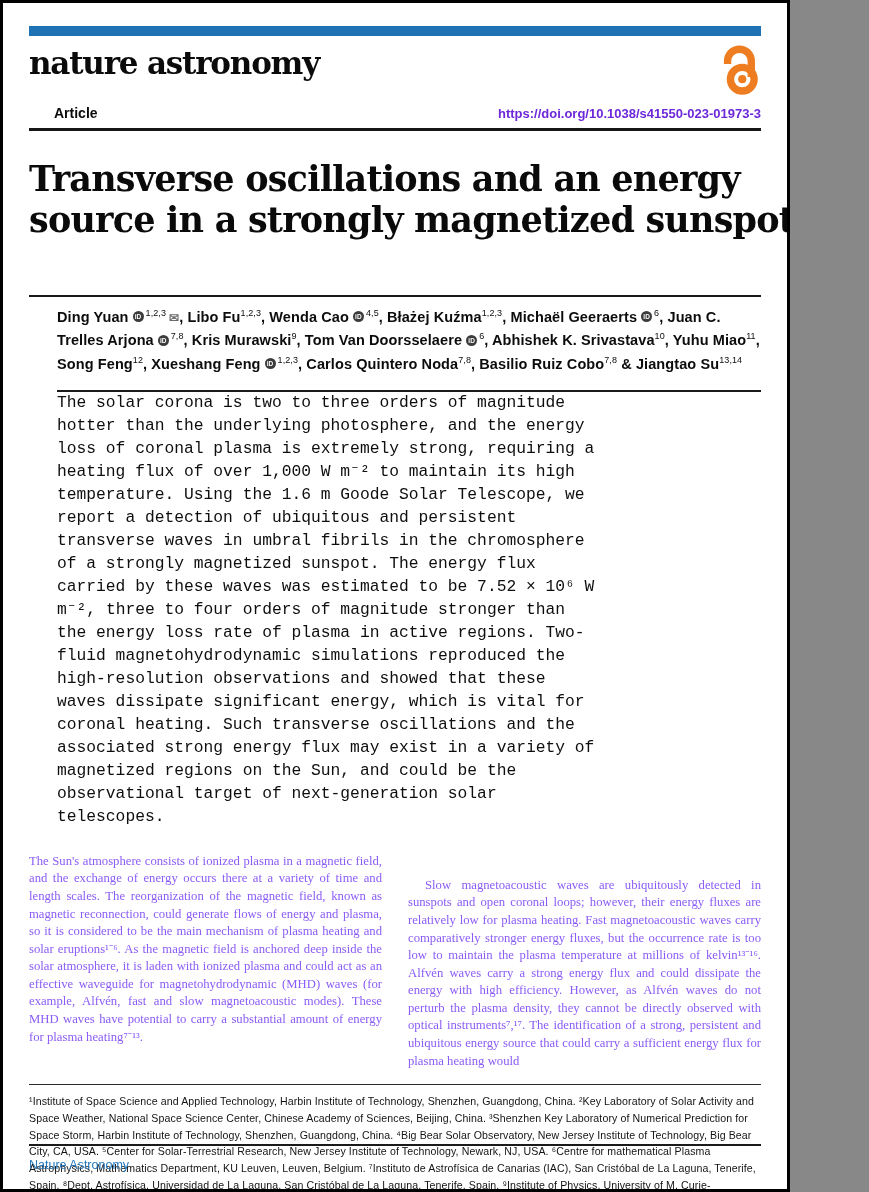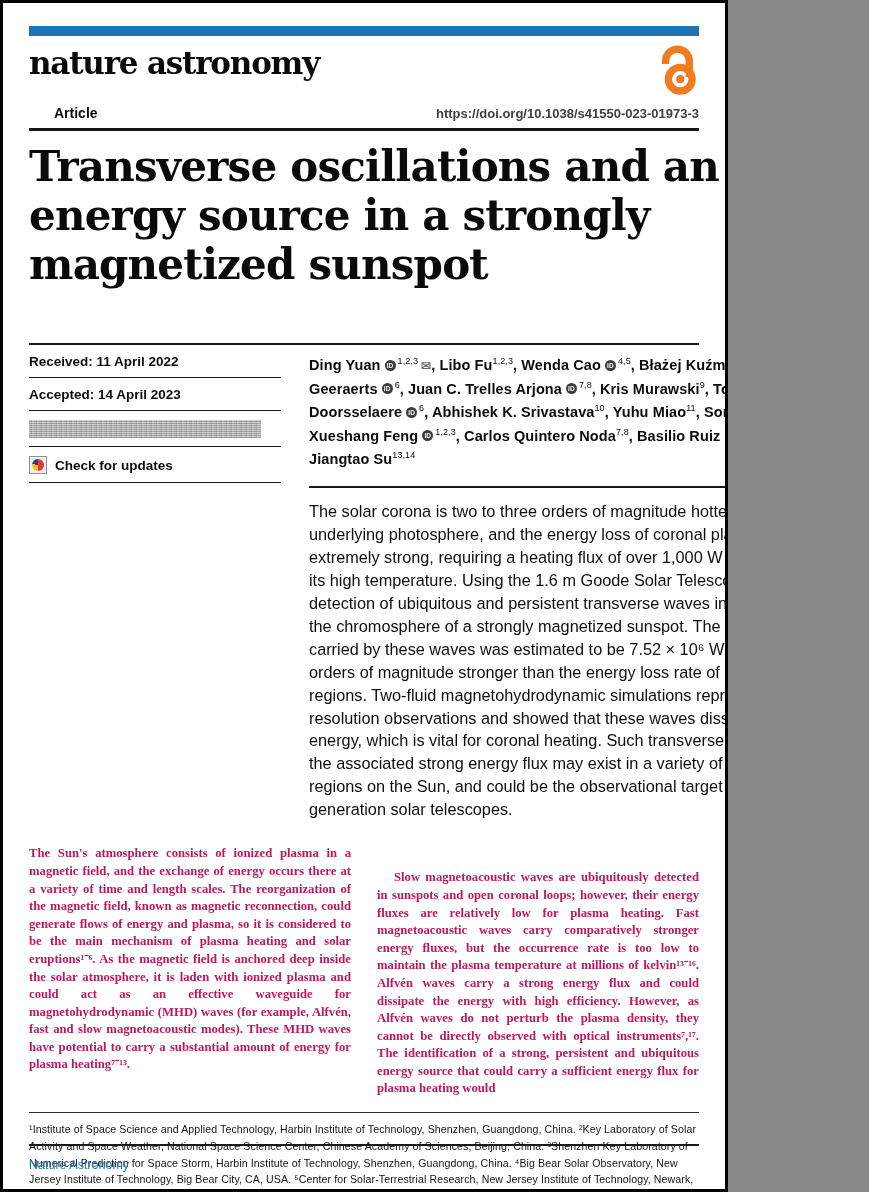--- a/index.html
+++ b/index.html
@@ -1,37 +1,37 @@
 <!DOCTYPE html>
 <html><head>
 <meta charset="utf-8">
 <style>
   * { margin:0; padding:0; box-sizing:border-box; }
   html,body { background:#888; }
   .page {
-    width:728px; height:1192px; background:#fff; position:relative;
+    width:790px; height:1192px; background:#fff; position:relative;
     border:3px solid #000; padding:0 26px; overflow:hidden;
     font-family:"Liberation Sans", sans-serif; color:#111;
   }
   
   .topbar { margin-top:23px; height:10px; background:#1f72b4; }
   .journal-wordmark {
     margin-top:9px; font-family:"DejaVu Serif", serif; font-weight:700;
     font-size:31px; letter-spacing:-1.2px; color:#0b0b0b;
   }
   .oa-logo { position:absolute; top:40px; right:22px; width:50px; height:52px; }
   .article-row {
     margin-top:24px; display:flex; justify-content:space-between; align-items:flex-end;margin-left:25px;
   }
   .article-type { font-size:14px; font-weight:700; color:#0b0b0b; }
-  .doi-link { font-size:13px; font-weight:700; color:#404040; text-decoration:none; }
+  .doi-link { font-size:13px; font-weight:700; color:#6d28d9; text-decoration:none; }
   .rule-thick { margin-top:7px; border-top:3px solid #161616; }
   .page-title {
-    margin-top:11px; font-family:"DejaVu Serif", serif; font-weight:700;
-    font-size:42px; line-height:1.17; letter-spacing:-0.8px; color:#0a0a0a; width:812px;
+    margin-top:28px; font-family:"DejaVu Serif", serif; font-weight:700;
+    font-size:35px; line-height:1.17; letter-spacing:-0.8px; color:#0a0a0a; width:812px;
   }
   
   .meta { margin-top:54px; border-top:2px solid #1a1a1a; display:flex; }
   .side { width:252px; flex:none; }
   .side-row {
     border-bottom:1.5px solid #1a1a1a; padding:9px 0 8px;
     font-size:13.5px; font-weight:700; color:#0d0d0d;
   }
   .redact-bar {
     height:18px; width:232px;
@@ -55,28 +55,28 @@
   }
   .author-list sup { font-size:9px; font-weight:400; }
   .orcid {
     display:inline-block; width:11px; height:11px; border-radius:50%;
     background:#3c3c3c; color:#fff; font:700 6.5px/11px "Liberation Sans", sans-serif;
     text-align:center; vertical-align:2.5px; margin:0 2px 0 4px;
   }
   .env { font-size:12px; color:#6a6a6a; margin-left:3px; }
   .abstract-rule { border-top:2px solid #1a1a1a; margin-top:14px; }
   .abstract {
-    margin-top:12px; font-family:Liberation Sans, sans-serif;
+    font-family:Liberation Mono, monospace;
     font-size:16.3px; line-height:1.41; color:#0e0e0e; width:543px;
   }
   
   .body-cols { margin-top:24px; display:flex; gap:26px; }
   .body-col {
     width:395.5px; font-family:"Liberation Serif", serif; font-size:12.7px;
-    line-height:1.385; text-align:justify; color:#be185d;font-weight:bold;
+    line-height:1.385; text-align:justify; color:#8b5cf6;
   }
   .indent-first { text-indent:17px;margin-top:24px; }
   
   .footnotes {
     margin-top:14px; border-top:1.5px solid #2a2a2a; padding-top:8px;
     font-size:10.6px; line-height:1.58; color:#131313; letter-spacing:0.1px;
   }
   .email-link { color:#12808e; text-decoration:none; }
   .fn-env { font-size:10px; color:#777; margin:0 2px 0 1px; }
   
@@ -105,33 +105,20 @@
     <span class="article-type">Article</span>
     <a class="doi-link" href="#">https://doi.org/10.1038/s41550-023-01973-3</a>
   </div>
 
   <div class="rule-thick"></div>
 
   <h1 class="page-title">Transverse oscillations and an energy source in a strongly magnetized sunspot</h1>
 
   <div class="meta">
 
-    <div class="side">
-      <div class="side-row">Received: 11 April 2022</div>
-      <div class="side-row">Accepted: 14 April 2023</div>
-      <div class="side-row">
-        <div class="redact-bar"></div>
-      </div>
-      <div class="side-row check-row">
-        <span class="cm-box">
-          <span class="cm-circle"></span>
-        </span>
-        <span>Check for updates</span>
-      </div>
-    </div>
 
     <div class="authors-col">
       <div class="author-list"><span>Ding Yuan<span class="orcid">iD</span><sup>1,2,3</sup><span class="env">✉</span></span>, <span>Libo Fu<sup>1,2,3</sup></span>, <span>Wenda Cao<span class="orcid">iD</span><sup>4,5</sup></span>, <span>Błażej Kuźma<sup>1,2,3</sup></span>, <span>Michaël Geeraerts<span class="orcid">iD</span><sup>6</sup></span>, <span>Juan C. Trelles Arjona<span class="orcid">iD</span><sup>7,8</sup></span>, <span>Kris Murawski<sup>9</sup></span>, <span>Tom Van Doorsselaere<span class="orcid">iD</span><sup>6</sup></span>, <span>Abhishek K. Srivastava<sup>10</sup></span>, <span>Yuhu Miao<sup>11</sup></span>, <span>Song Feng<sup>12</sup></span>, <span>Xueshang Feng<span class="orcid">iD</span><sup>1,2,3</sup></span>, <span>Carlos Quintero Noda<sup>7,8</sup></span>, <span>Basilio Ruiz Cobo<sup>7,8</sup></span> <span>&amp; Jiangtao Su<sup>13,14</sup></span></div>
       <div class="abstract-rule"></div>
       <p class="abstract">The solar corona is two to three orders of magnitude hotter than the underlying photosphere, and the energy loss of coronal plasma is extremely strong, requiring a heating flux of over 1,000 W m⁻² to maintain its high temperature. Using the 1.6 m Goode Solar Telescope, we report a detection of ubiquitous and persistent transverse waves in umbral fibrils in the chromosphere of a strongly magnetized sunspot. The energy flux carried by these waves was estimated to be 7.52 × 10⁶ W m⁻², three to four orders of magnitude stronger than the energy loss rate of plasma in active regions. Two-fluid magnetohydrodynamic simulations reproduced the high-resolution observations and showed that these waves dissipate significant energy, which is vital for coronal heating. Such transverse oscillations and the associated strong energy flux may exist in a variety of magnetized regions on the Sun, and could be the observational target of next-generation solar telescopes.</p>
     </div>
 
   </div>
 
   <div class="body-cols">

